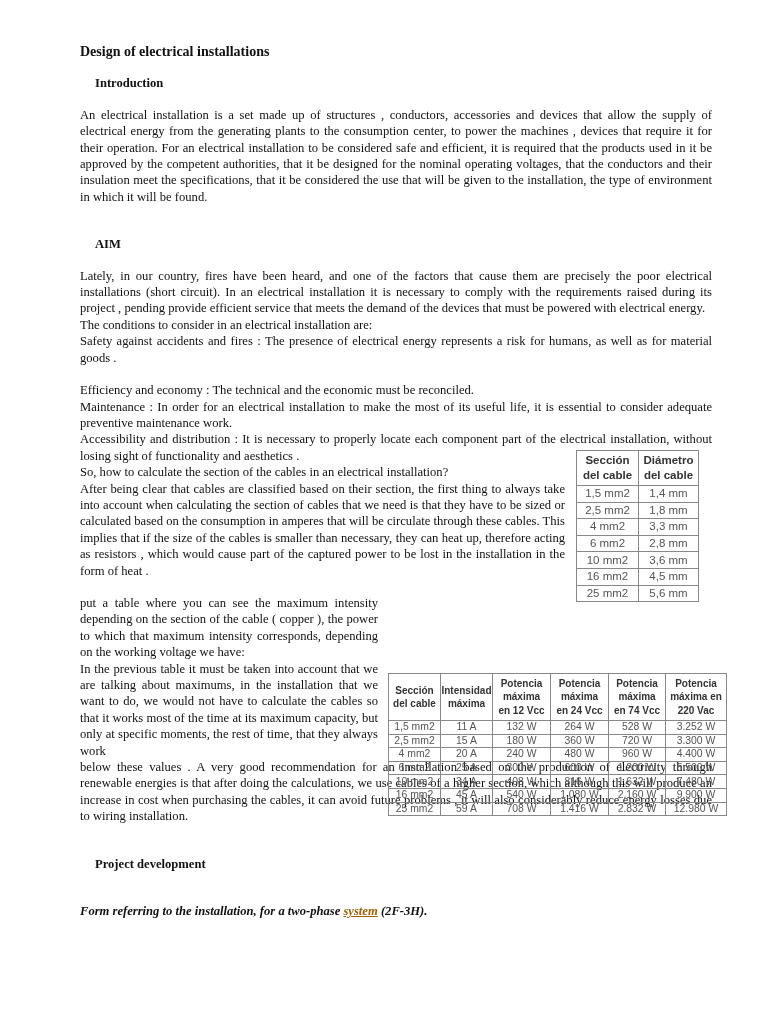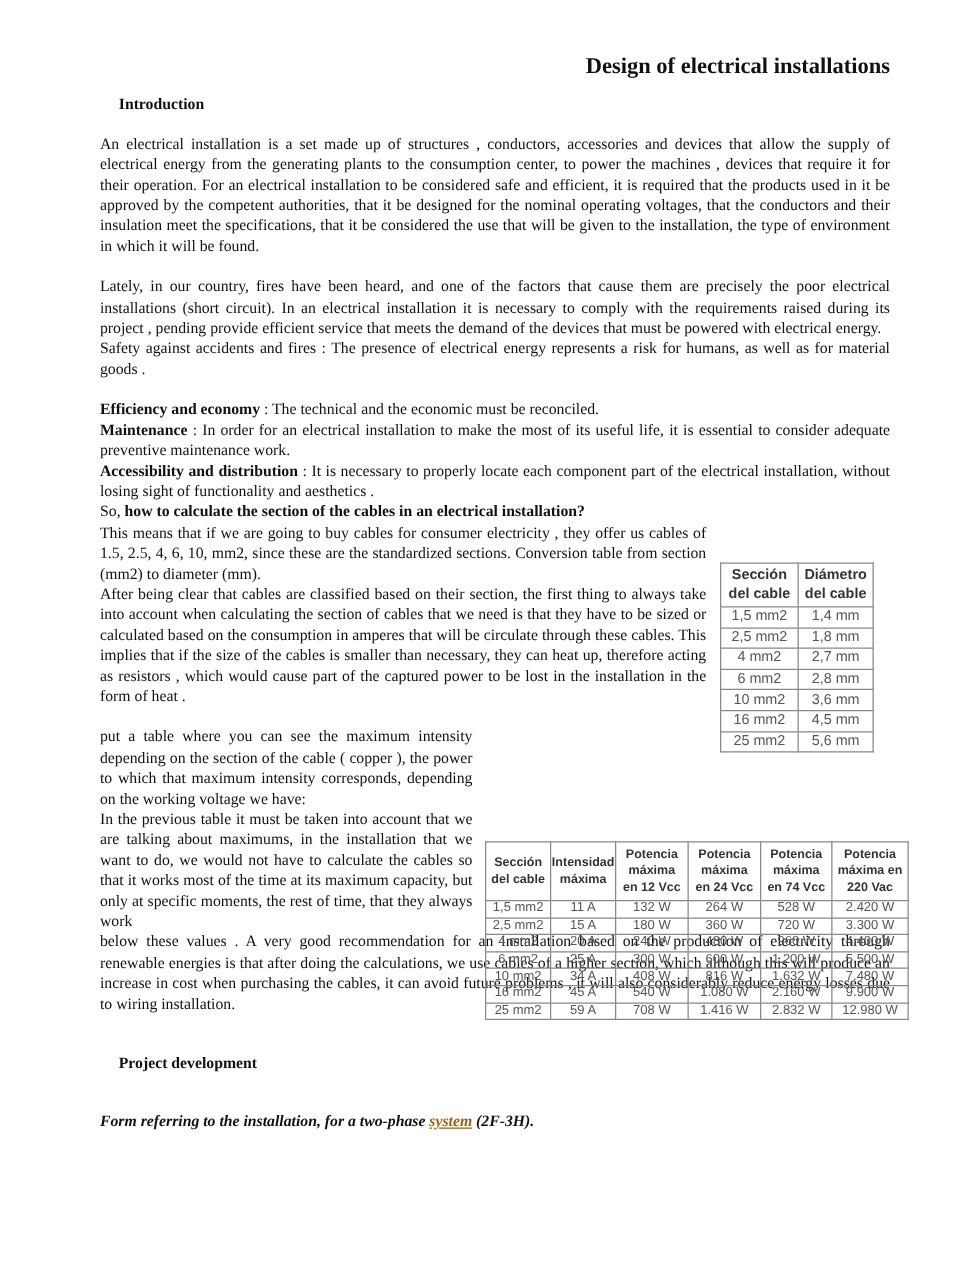--- a/index.html
+++ b/index.html
@@ -1,23 +1,23 @@
 <!DOCTYPE html>
 <html><head>
 <meta charset="utf-8">
 <style>
   html, body { margin: 0; padding: 0; background: #ffffff; }
   body { width: 768px; height: 1024px; position: relative; overflow: hidden;
          font-family: "Liberation Serif", serif; color: #111; }
   .page { position: absolute; left: 80px; top: 44px; width: 632px; font-size: 12.6px; line-height: 16.4px; }
-  .title { text-align: right; font-weight: bold; font-size: 18px; margin: 0 0 14px 0; }
+  .title { text-align: left; font-weight: bold; font-size: 14px; margin: 0 0 14px 0; }
   .h { font-weight: bold; margin: 15px; }
   p { margin: 0; text-align: justify; }
   .gap { height: 16px; }
-  b { font-weight: bold; }
+  b { font-weight: normal; }
   .t1-wrap { position: absolute; left: 576px; top: 434px; }
   .t2-wrap { position: absolute; left: 388px; top: 657px; }
   table.data { border-collapse: collapse; font-family: Liberation Sans, sans-serif; color: #333; margin-top: 16px; }
   table.data th, table.data td { border: 1px solid #888; text-align: center; padding: 0; }
   table.data th { font-weight: bold; color: #333; }
   .t1 th { font-size: 11.5px; line-height: 15px; height: 34px; }
   .t1 td { font-size: 11.5px; height: 15.6px; line-height: 15px; color: #555; }
   .t1 col.c1 { width: 62px; } .t1 col.c2 { width: 60px; }
   .t2 th { font-size: 10px; line-height: 13.5px; height: 46px; }
   .t2 td { font-size: 10.4px; height: 12.6px; line-height: 12px; color: #555; }
@@ -31,31 +31,32 @@
 </head>
 <body>
 
 <div class="page">
   <div class="title">Design of electrical installations</div>
 
   <div class="h">Introduction</div>
   <p>An electrical installation is a set made up of structures , conductors, accessories and devices that allow the supply of electrical energy from the generating plants to the consumption center, to power the machines , devices that require it for their operation. For an electrical installation to be considered safe and efficient, it is required that the products used in it be approved by the competent authorities, that it be designed for the nominal operating voltages, that the conductors and their insulation meet the specifications, that it be considered the use that will be given to the installation, the type of environment in which it will be found.</p>
   <div class="gap"></div>
 
+  <div class="h">AIM</div>
   <p>Lately, in our country, fires have been heard, and one of the factors that cause them are precisely the poor electrical installations (short circuit). In an electrical installation it is necessary to comply with the requirements raised during its project , pending provide efficient service that meets the demand of the devices that must be powered with electrical energy.</p>
+  <p>The conditions to consider in an electrical installation are:</p>
   <p>Safety against accidents and fires : The presence of electrical energy represents a risk for humans, as well as for material goods .</p>
   <div class="gap"></div>
 
   <p><b>Efficiency and economy</b><span> : The technical and the economic must be reconciled.</span></p>
   <p><b>Maintenance</b><span> : In order for an electrical installation to make the most of its useful life, it is essential to consider adequate preventive maintenance work.</span></p>
   <p><b>Accessibility and distribution</b><span> : It is necessary to properly locate each component part of the electrical installation, without losing sight of functionality and aesthetics .</span></p>
 
   <div class="narrow" style="width:485px;">
     <p><span>So, </span><b>how to calculate the section of the cables in an electrical installation?</b></p>
-    <p>This means that if we are going to buy cables for consumer electricity , they offer us cables of 1.5, 2.5, 4, 6, 10, mm2, since these are the standardized sections. Conversion table from section (mm2) to diameter (mm).</p>
     <p>After being clear that cables are classified based on their section, the first thing to always take into account when calculating the section of cables that we need is that they have to be sized or calculated based on the consumption in amperes that will be circulate through these cables. This implies that if the size of the cables is smaller than necessary, they can heat up, therefore acting as resistors , which would cause part of the captured power to be lost in the installation in the form of heat .</p>
   </div>
   <div class="gap"></div>
 
   <div class="narrow2">
     <p>put a table where you can see the maximum intensity depending on the section of the cable ( copper ), the power to which that maximum intensity corresponds, depending on the working voltage we have:</p>
     <p>In the previous table it must be taken into account that we are talking about maximums, in the installation that we want to do, we would not have to calculate the cables so that it works most of the time at its maximum capacity, but only at specific moments, the rest of time, that they always work</p>
   </div>
   <p>below these values . A very good recommendation for an installation based on the production of electricity through renewable energies is that after doing the calculations, we use cables of a higher section, which although this will produce an increase in cost when purchasing the cables, it can avoid future problems , it will also considerably reduce energy losses due to wiring installation.</p>
   <div class="gap"></div>
@@ -81,21 +82,21 @@
       <tr>
           <td>1,5 mm2</td>
           <td>1,4 mm</td>
         </tr>
       <tr>
           <td>2,5 mm2</td>
           <td>1,8 mm</td>
         </tr>
       <tr>
           <td>4 mm2</td>
-          <td>2,7 mm</td>
+          <td>3,3 mm</td>
         </tr>
       <tr>
           <td>6 mm2</td>
           <td>2,8 mm</td>
         </tr>
       <tr>
           <td>10 mm2</td>
           <td>3,6 mm</td>
         </tr>
       <tr>
@@ -130,21 +131,21 @@
         <th><span>Potencia</span><br><span>máxima en</span><br><span>220 Vac</span></th>
       </tr>
     </thead>
     <tbody>
       <tr>
           <td>1,5 mm2</td>
           <td>11 A</td>
           <td>132 W</td>
           <td>264 W</td>
           <td>528 W</td>
-          <td>2.420 W</td>
+          <td>3.252 W</td>
         </tr>
       <tr>
           <td>2,5 mm2</td>
           <td>15 A</td>
           <td>180 W</td>
           <td>360 W</td>
           <td>720 W</td>
           <td>3.300 W</td>
         </tr>
       <tr>

